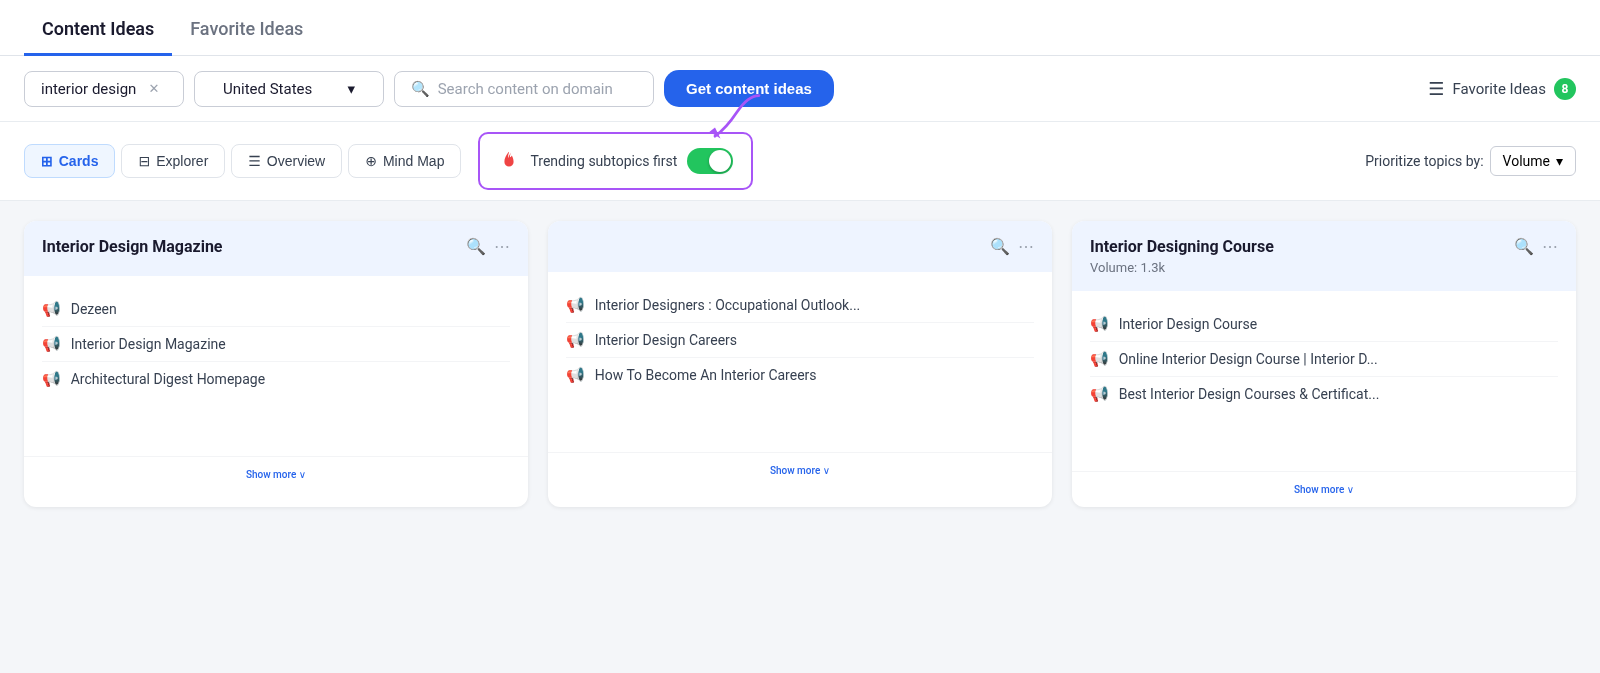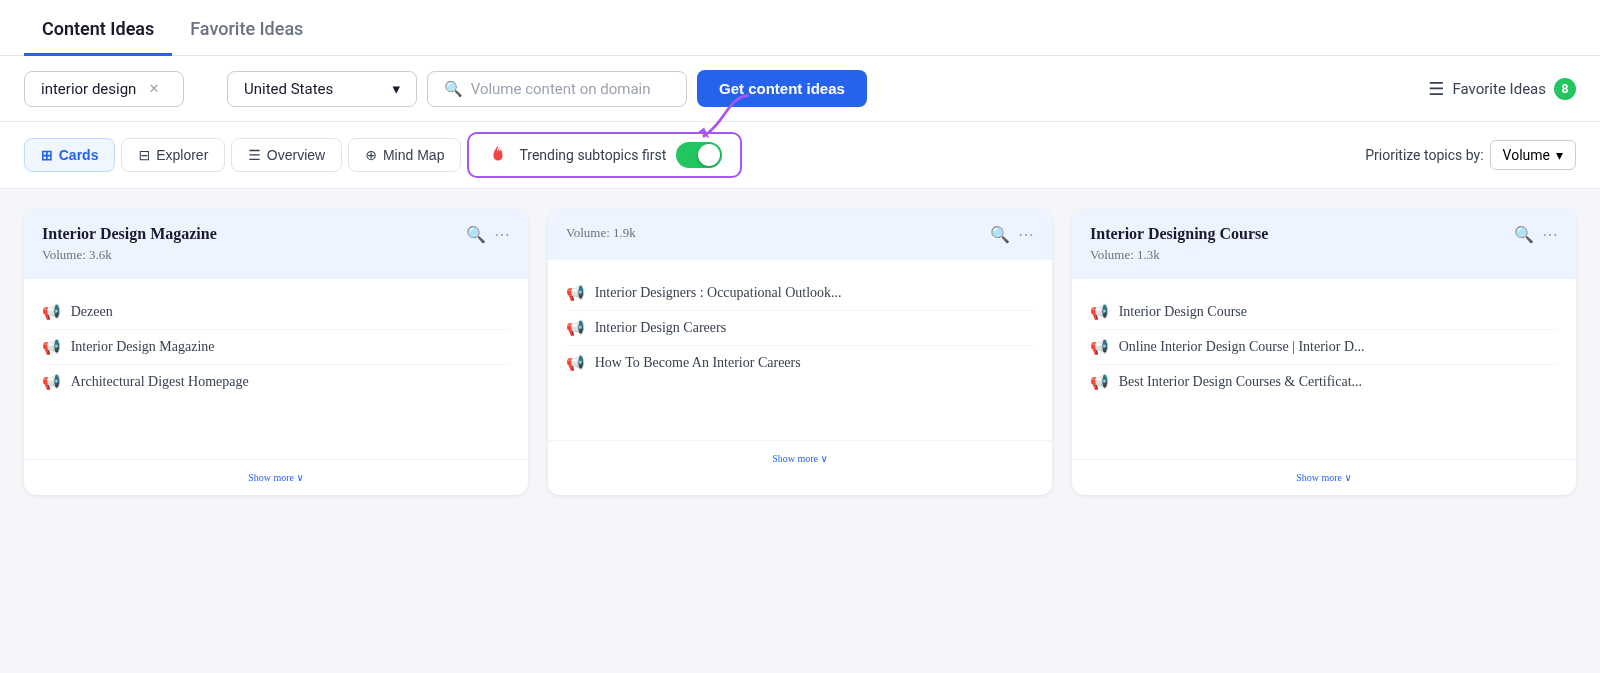--- a/index.html
+++ b/index.html
@@ -63,46 +63,45 @@
       margin-left: 4px;
     }
 
     .country-select {
       display: flex;
       align-items: center;
       gap: 8px;
       background: #fff;
       border: 1.5px solid #c9cdd6;
       border-radius: 8px;
-      padding: 8px 16px;
+      padding: 8px 28px;
       font-size: 15px;
       color: #1a1a2e;
       cursor: pointer;
       min-width: 190px;
-      margin-left: 33px;
     }
 
     .domain-search {
       display: flex;
       align-items: center;
       background: #fff;
       border: 1.5px solid #c9cdd6;
       border-radius: 8px;
       padding: 8px 16px;
       font-size: 15px;
       color: #9ca3af;
       min-width: 260px;
       gap: 8px;
     }
 
     .get-ideas-btn {
       background: #2563eb;
       color: #fff;
       border: none;
-      border-radius: 8px;
+      border-radius: 15px;
       padding: 10px 22px;
       font-size: 15px;
       font-weight: 600;
       cursor: pointer;
       white-space: nowrap;
     }
 
     .spacer { flex: 1; }
 
     .favorite-ideas-link {
@@ -155,22 +154,22 @@
     }
 
     
     .trending-container {
       position: relative;
       display: flex;
       align-items: center;
       gap: 10px;
       border: 2.5px solid #a855f7;
       border-radius: 10px;
-      padding: 8px 18px;
-      margin-left: 0;
+      padding: 14px 18px;
+      margin-left: 11px;
       background: #fff;
     }
 
     
     .arrow-annotation {
       position: absolute;
       top: -38px;
       right: -30px;
       width: 80px;
       height: 50px;
@@ -232,21 +231,20 @@
       grid-template-columns: repeat(3, 1fr);
       gap: 20px;
     }
 
     .card {
       background: #fff;
       border-radius: 12px;
       box-shadow: 0 1px 4px rgba(0,0,0,0.08);
       overflow: hidden;
       position: relative;
-      font-family: Liberation Serif, serif;
     }
 
     .card-header {
       background: #eef4ff;
       padding: 16px 18px;
       display: flex;
       align-items: flex-start;
       justify-content: space-between;
       position: relative;
     }
@@ -338,21 +336,21 @@
     <span class="close-x">✕</span>
   </div>
 
   <div class="country-select">
     <span>United States</span>
     <span style="margin-left:auto;">▾</span>
   </div>
 
   <div class="domain-search">
     <span style="color:#9ca3af;">🔍</span>
-    <span>Volume content on domain</span>
+    <span>Search content on domain</span>
   </div>
 
   <button class="get-ideas-btn">Get content ideas</button>
 
   <div class="spacer"></div>
 
   <div class="favorite-ideas-link">
     <span style="font-size:18px;">☰</span>
     <span>Favorite Ideas</span>
     <div class="fav-badge">8</div>
@@ -406,21 +404,20 @@
 <div class="card">
 
     <div class="fire-badge">
       <svg width="18" height="18" viewBox="0 0 24 24" fill="white" xmlns="http://www.w3.org/2000/svg">
         <path d="M12 2C12 2 7 7 7 13a5 5 0 0010 0c0-4-2-7-2-7s-1 2-2 2c0-2 1-5 1-5s-2 3-3 6c0-2 0-4 1-6z"></path>
       </svg>
     </div>
     <div class="card-header">
       <div class="card-header-left">
         <div class="card-title">Interior Design Magazine</div>
-        <div class="card-volume">Volume: 3.6k</div>
       </div>
       <div class="card-header-actions">
         <span class="card-action-icon">🔍</span>
         <span class="card-action-icon">⋯</span>
       </div>
     </div>
     <div class="card-body">
       <div class="card-item">
       <span class="megaphone-green">📢</span>
       <span>Dezeen</span>
@@ -438,21 +435,20 @@
   </div>
     <div class="card">
 
     <div class="fire-badge">
       <svg width="18" height="18" viewBox="0 0 24 24" fill="white" xmlns="http://www.w3.org/2000/svg">
         <path d="M12 2C12 2 7 7 7 13a5 5 0 0010 0c0-4-2-7-2-7s-1 2-2 2c0-2 1-5 1-5s-2 3-3 6c0-2 0-4 1-6z"></path>
       </svg>
     </div>
     <div class="card-header">
       <div class="card-header-left">
-        <div class="card-volume">Volume: 1.9k</div>
       </div>
       <div class="card-header-actions">
         <span class="card-action-icon">🔍</span>
         <span class="card-action-icon">⋯</span>
       </div>
     </div>
     <div class="card-body">
       <div class="card-item">
       <span class="megaphone-green">📢</span>
       <span>Interior Designers : Occupational Outlook...</span>

